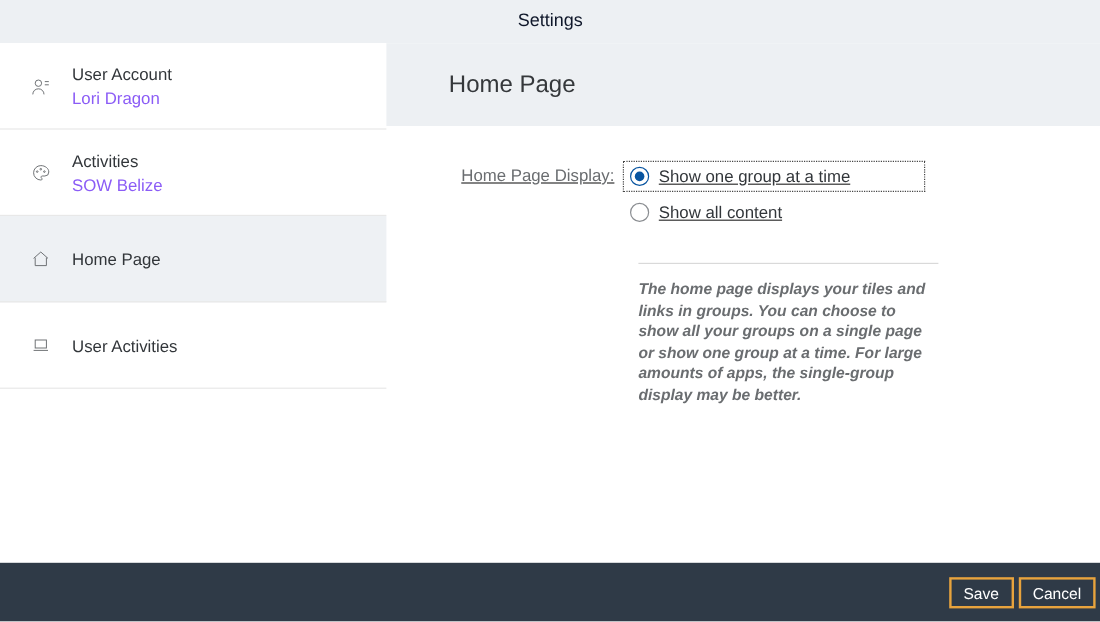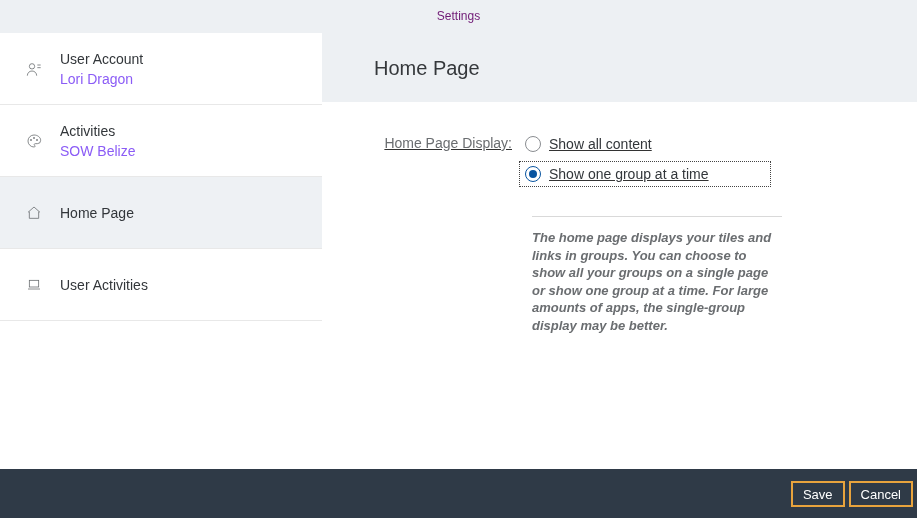--- a/index.html
+++ b/index.html
@@ -19,22 +19,22 @@
     }
     .dialog {
       display: flex;
       flex-direction: column;
       height: 100%;
     }
     .header {
       background: #edf0f3;
       text-align: center;
       padding: 9px 0 10px 0;
-      color: #701a75;
-      font-size: 12px;
+      color: #0f172a;
+      font-size: 15px;
     }
     .body {
       flex: 1;
       display: flex;
       min-height: 0;
     }
     .sidebar {
       width: 322px;
       background: #fff;
     }
@@ -250,27 +250,27 @@
       </div>
 
     </div>
 
     <div class="content">
       <div class="content-header">Home Page</div>
       <div class="content-body">
         <div class="form-row">
           <div class="form-label">Home Page Display:</div>
           <div class="form-field">
+            <div class="radio-opt checked focused">
+              <span class="radio-circle"></span>
+              <span class="radio-label">Show one group at a time</span>
+            </div>
             <div class="radio-opt">
               <span class="radio-circle"></span>
               <span class="radio-label">Show all content</span>
-            </div>
-            <div class="radio-opt checked focused">
-              <span class="radio-circle"></span>
-              <span class="radio-label">Show one group at a time</span>
             </div>
           </div>
         </div>
         <hr class="help-divider">
         <div class="help-text">The home page displays your tiles and links in groups. You can choose to show all your groups on a single page or show one group at a time. For large amounts of apps, the single-group display may be better.</div>
       </div>
     </div>
   </div>
 
   <div class="footer">

